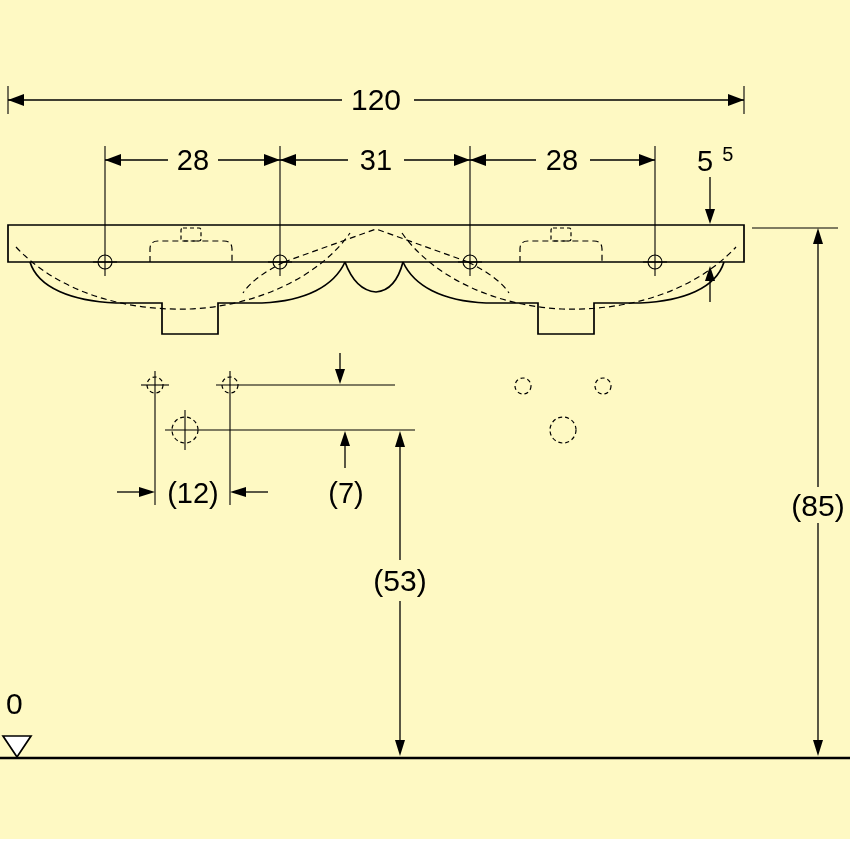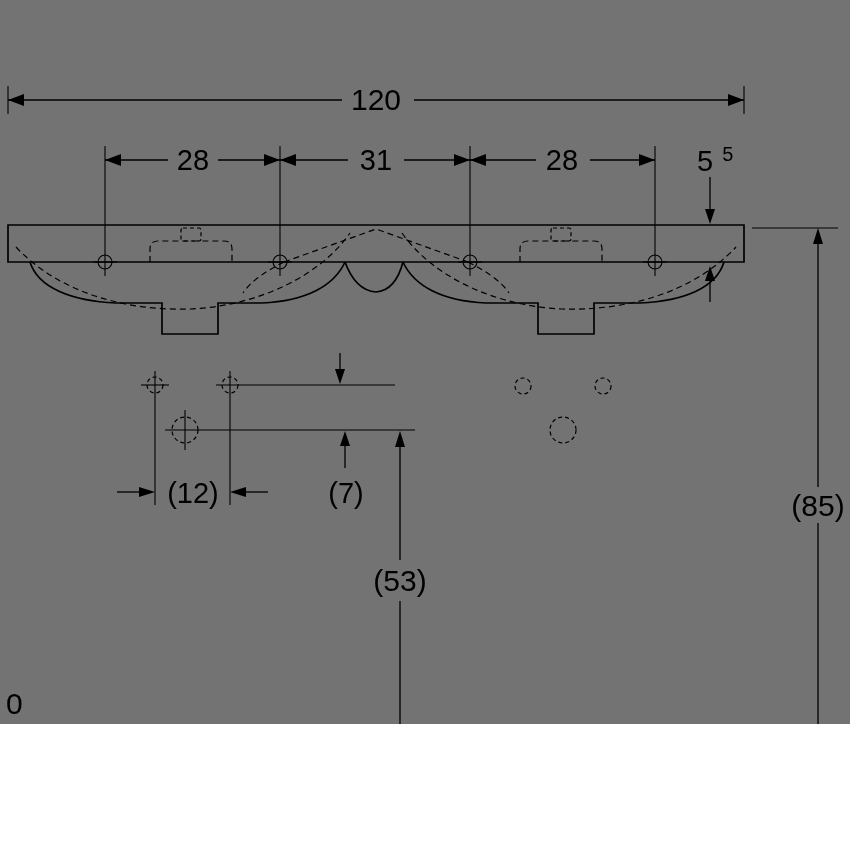--- a/index.html
+++ b/index.html
@@ -3,22 +3,22 @@
 <meta charset="utf-8">
 <style>
   html, body {
     margin: 0;
     padding: 0;
     background: #ffffff;
   }
   .stage {
     position: relative;
     width: 850px;
-    height: 724px;
-    background: #737373;
+    height: 839px;
+    background: #fef9c3;
     overflow: hidden;
   }
   svg {
     display: block;
   }
   .dim-text {
     font-family: "Liberation Sans", "DejaVu Sans", sans-serif;
     font-size: 29px;
     fill: #000000;
   }

